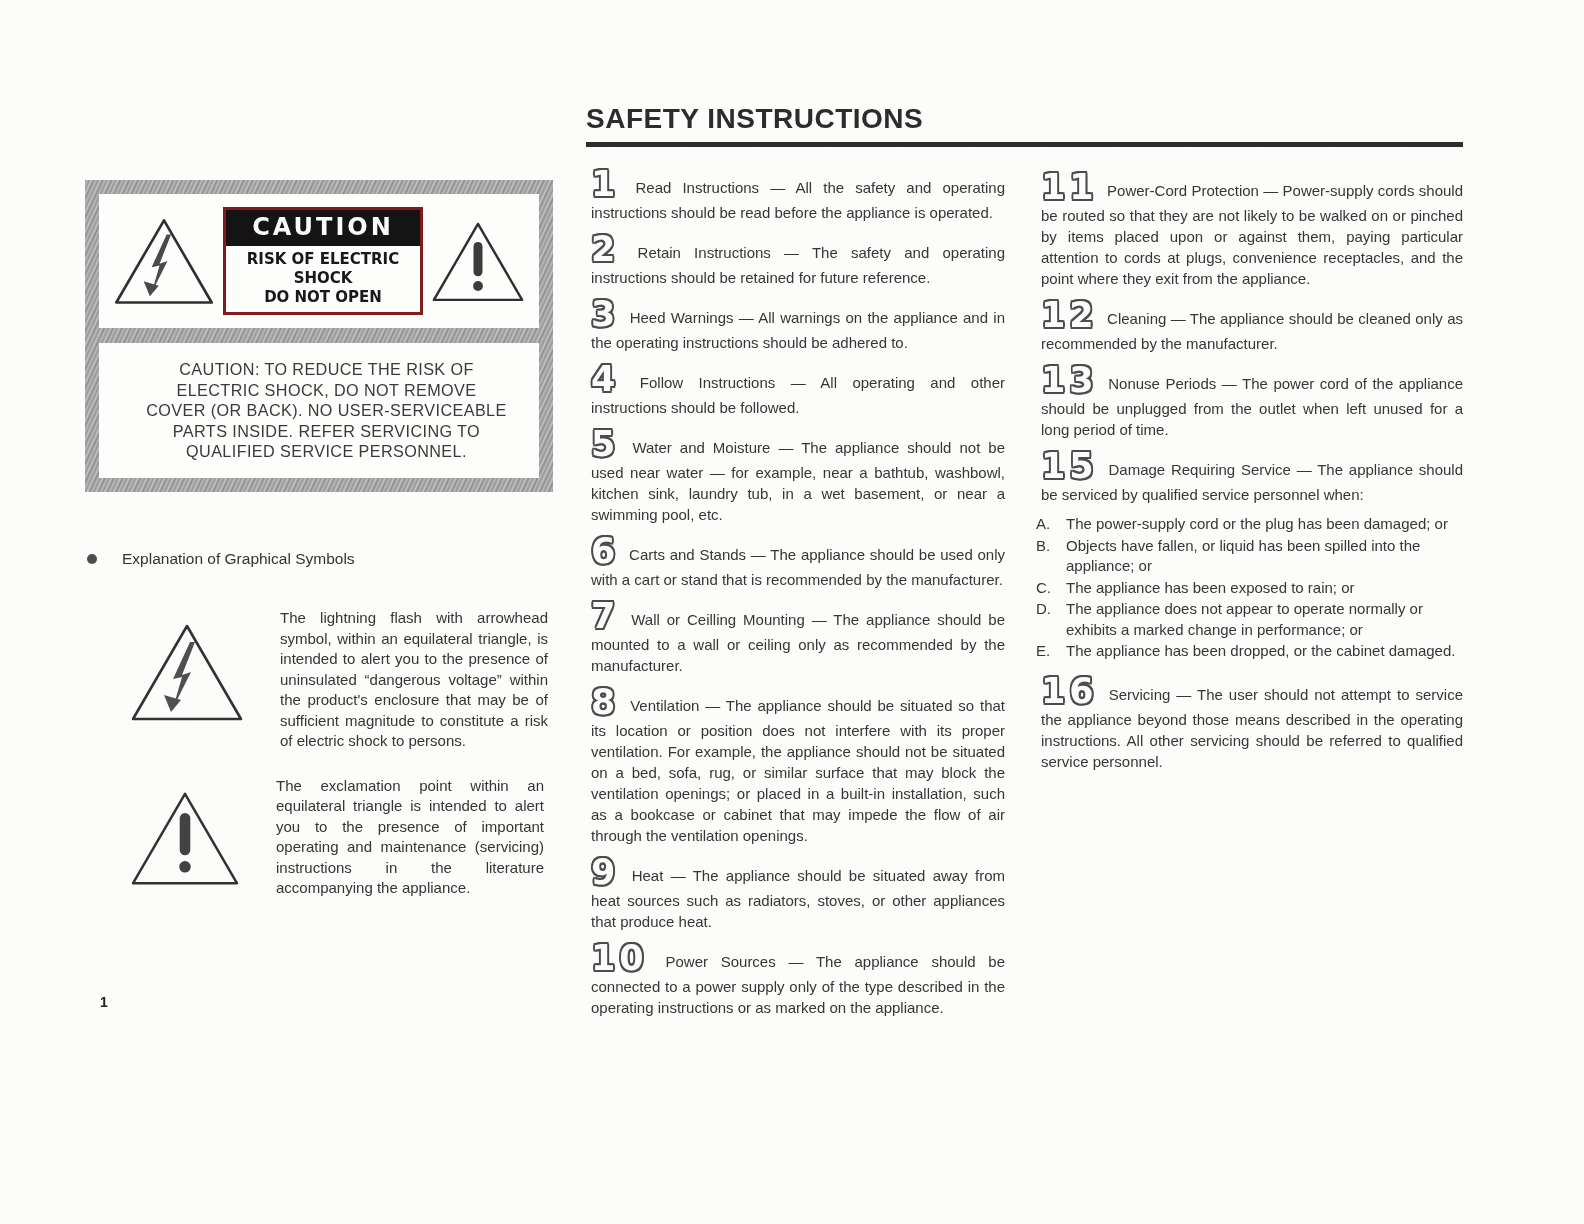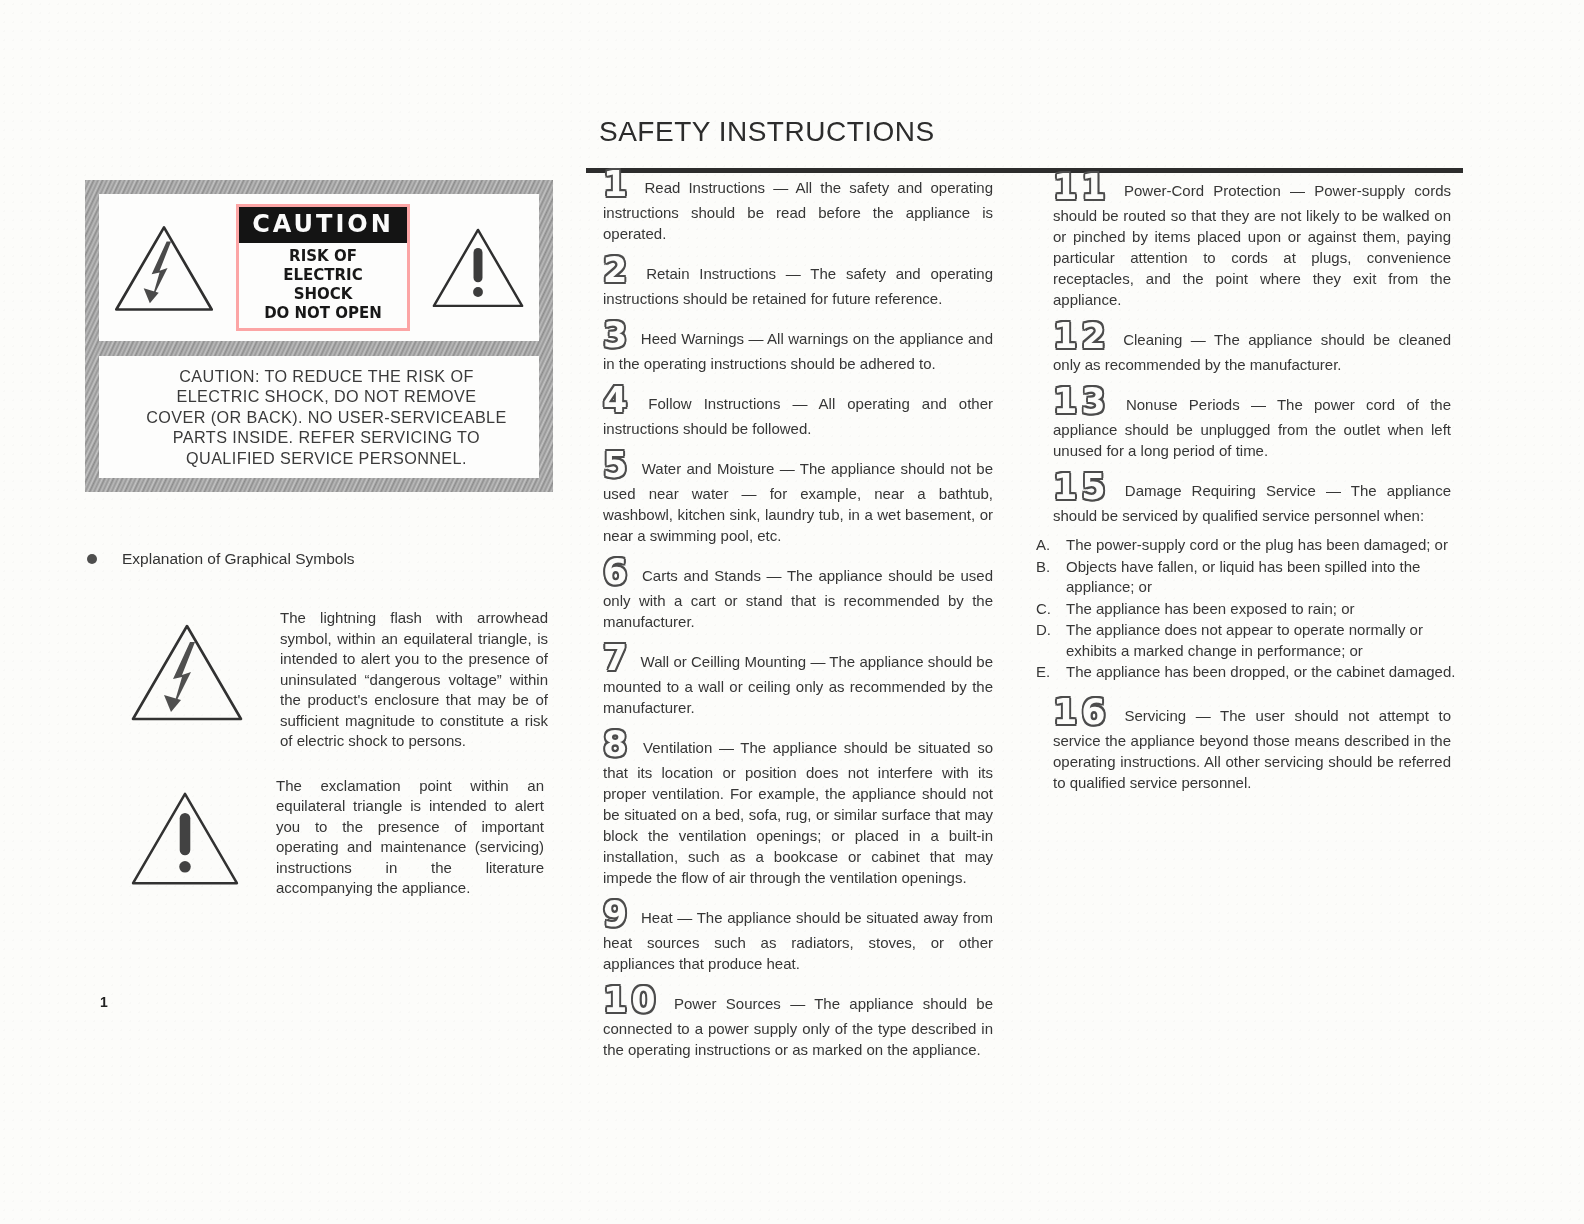--- a/index.html
+++ b/index.html
@@ -35,21 +35,21 @@
   .panel-bottom {
     background:#fdfdfc; flex:1;
     display:flex; align-items:center; justify-content:center;
     text-align:center;
     font-size:16.2px; line-height:20.5px; letter-spacing:0.4px;
     color:#3a3a3a;
     white-space:pre-line;
     padding-left:15px;
   }
 
-  .caution-label { width:174px; border:3px solid #fca5a5; background:#fdfdfc; }
+  .caution-label { width:200px; border:3px solid #7f1d1d; background:#fdfdfc; }
   .caution-label-top {
     background:#141414; color:#fafafa; text-align:center;
     font-weight:bold; font-size:24px; letter-spacing:3px;
     padding:3px 0 5px;
     font-family:"DejaVu Sans", sans-serif;
   }
   .caution-label-body {
     text-align:center; font-weight:bold; font-size:15px; line-height:19px;
     color:#181818; padding:4px 15px 5px;
     font-family:"DejaVu Sans", sans-serif;
@@ -78,30 +78,30 @@
     position:absolute; left:100px; top:994px;
     font-size:14px; font-weight:bold; color:#222;
   }
 
   
   .header {
     position:absolute; left:586px; top:103px; width:877px;
     border-bottom:5px solid #2d2d2d; padding-bottom:7px;
   }
   .header h1 {
-    margin:13px; font-size:28px; font-weight:normal; letter-spacing:0.5px;
+    margin:0; font-size:28px; font-weight:bold; letter-spacing:0.5px;
     color:#2c2c2c; font-family:"Liberation Sans", sans-serif;
   }
 
   
   .mid-col   { position:absolute; left:586px;  top:167px; width:424px; }
   .right-col { position:absolute; left:1036px; top:170px; width:432px; }
 
   .item {
-    margin:0 17px 9px; text-align:justify;
+    margin:0 5px 9px; text-align:justify;
     font-size:15px; line-height:21px; color:#363636;
   }
   .num {
     font-family:"DejaVu Sans", sans-serif;
     font-weight:bold; font-size:35px; line-height:1;
     letter-spacing:4px; margin-right:5px; vertical-align:-3px;
     color:#fcfcfa;
     text-shadow:
       -1.6px -1.6px 0 #4c4c4c, 1.6px -1.6px 0 #4c4c4c,
       -1.6px  1.6px 0 #4c4c4c, 1.6px  1.6px 0 #4c4c4c,

